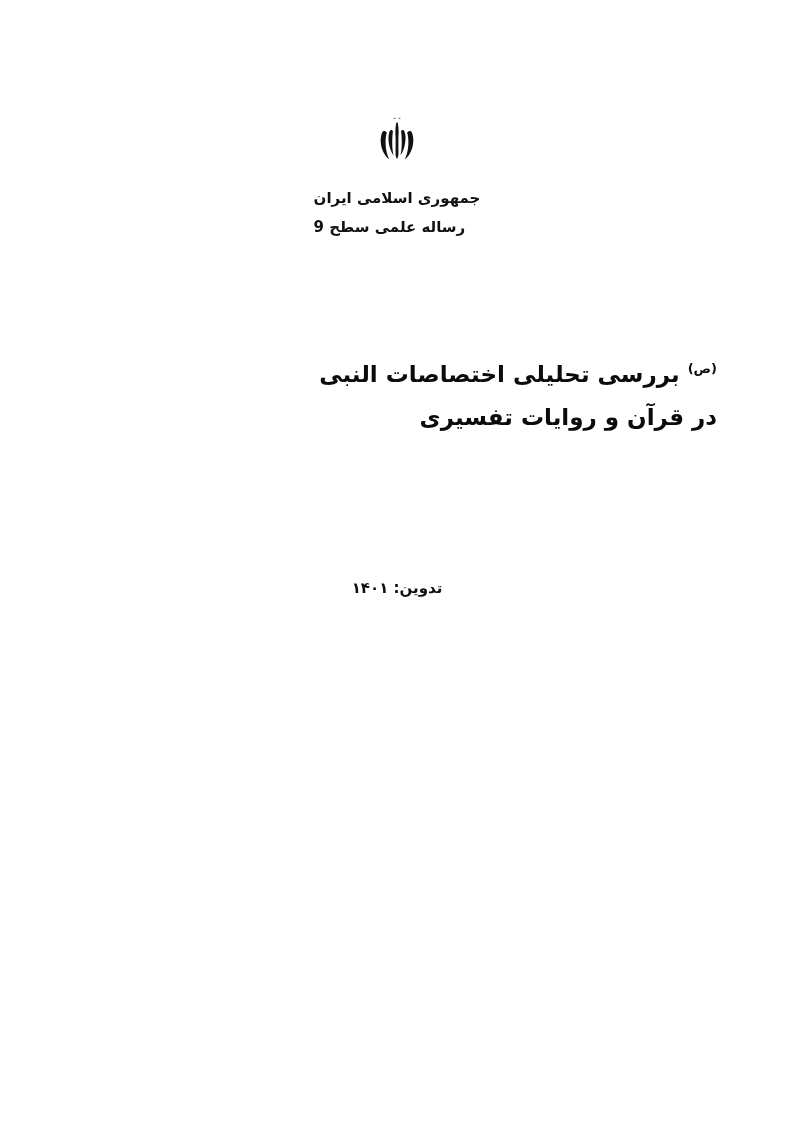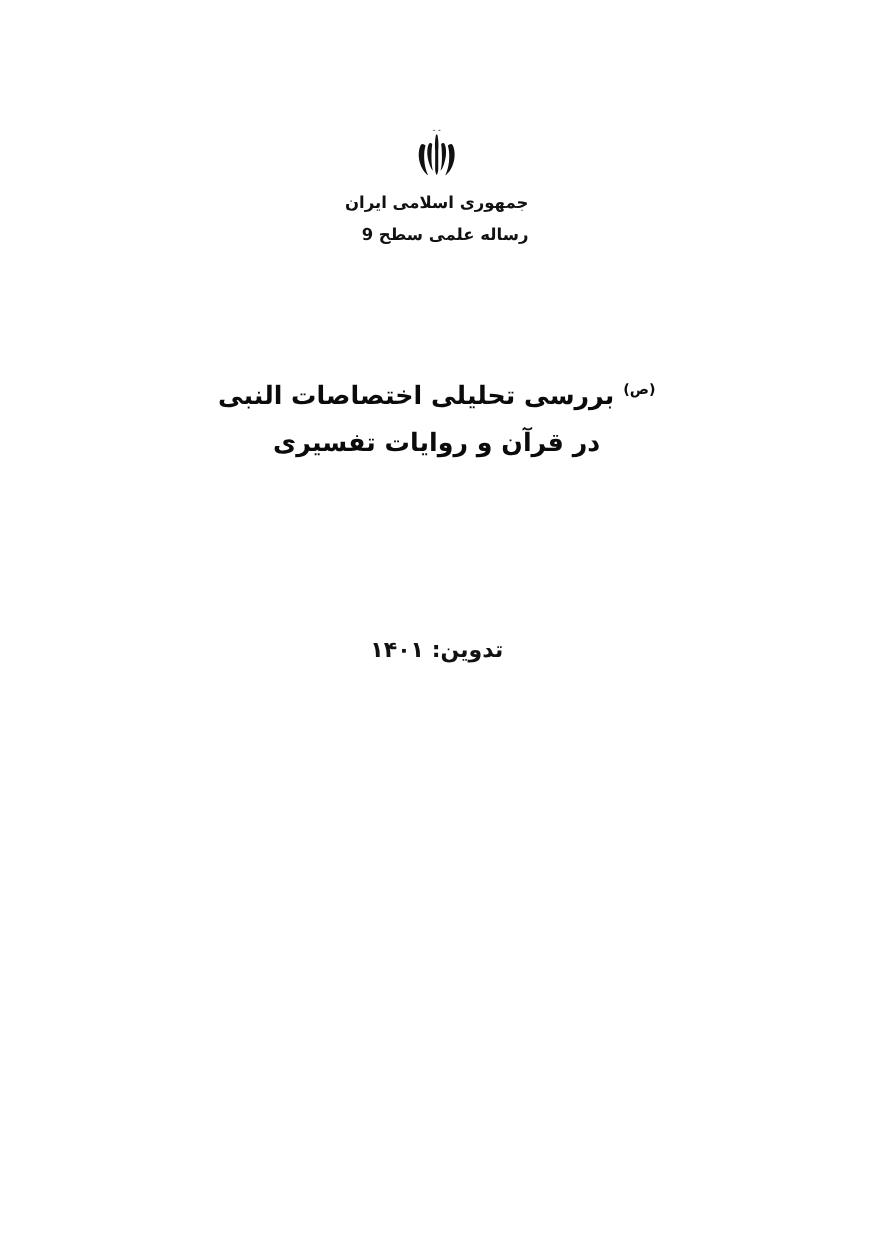--- a/index.html
+++ b/index.html
@@ -34,34 +34,35 @@
     align-items: center;
   }
   .emblem {
     width: 58px;
     height: 58px;
     display: block;
   }
 
   
   .header-lines {
-    text-align: right;
+    margin-top: 14px;
+    text-align: left;
     line-height: 1.9;
   }
   .header-lines div {
     font-size: 15px;
     font-weight: bold;
     letter-spacing: 0.2px;
     color: #111111;
   }
 
   
   .title-block {
     margin-top: 112px;
-    text-align: center;
+    text-align: right;
     line-height: 1.85;
     width: 640px;
   }
   .title-line {
     font-size: 23px;
     font-weight: bold;
     color: #0b0b0b;
   }
   .title-line .sup {
     font-size: 13px;
@@ -86,24 +87,24 @@
     margin-top: 112px;
     text-align: center;
     line-height: 2.2;
   }
   .author-line {
     font-size: 16px;
     font-weight: bold;
     color: #111111;
   }
   .date-line {
-    font-size: 20px;
+    font-size: 15px;
     font-weight: bold;
     color: #111111;
-    margin-top: 32px;
+    margin-top: 22px;
   }
 </style>
 </head>
 <body>
 
 <div class="page">
 
   <div class="emblem-block">
     <svg class="emblem" viewBox="0 0 100 100" aria-hidden="true">
       <g fill="#111111">

